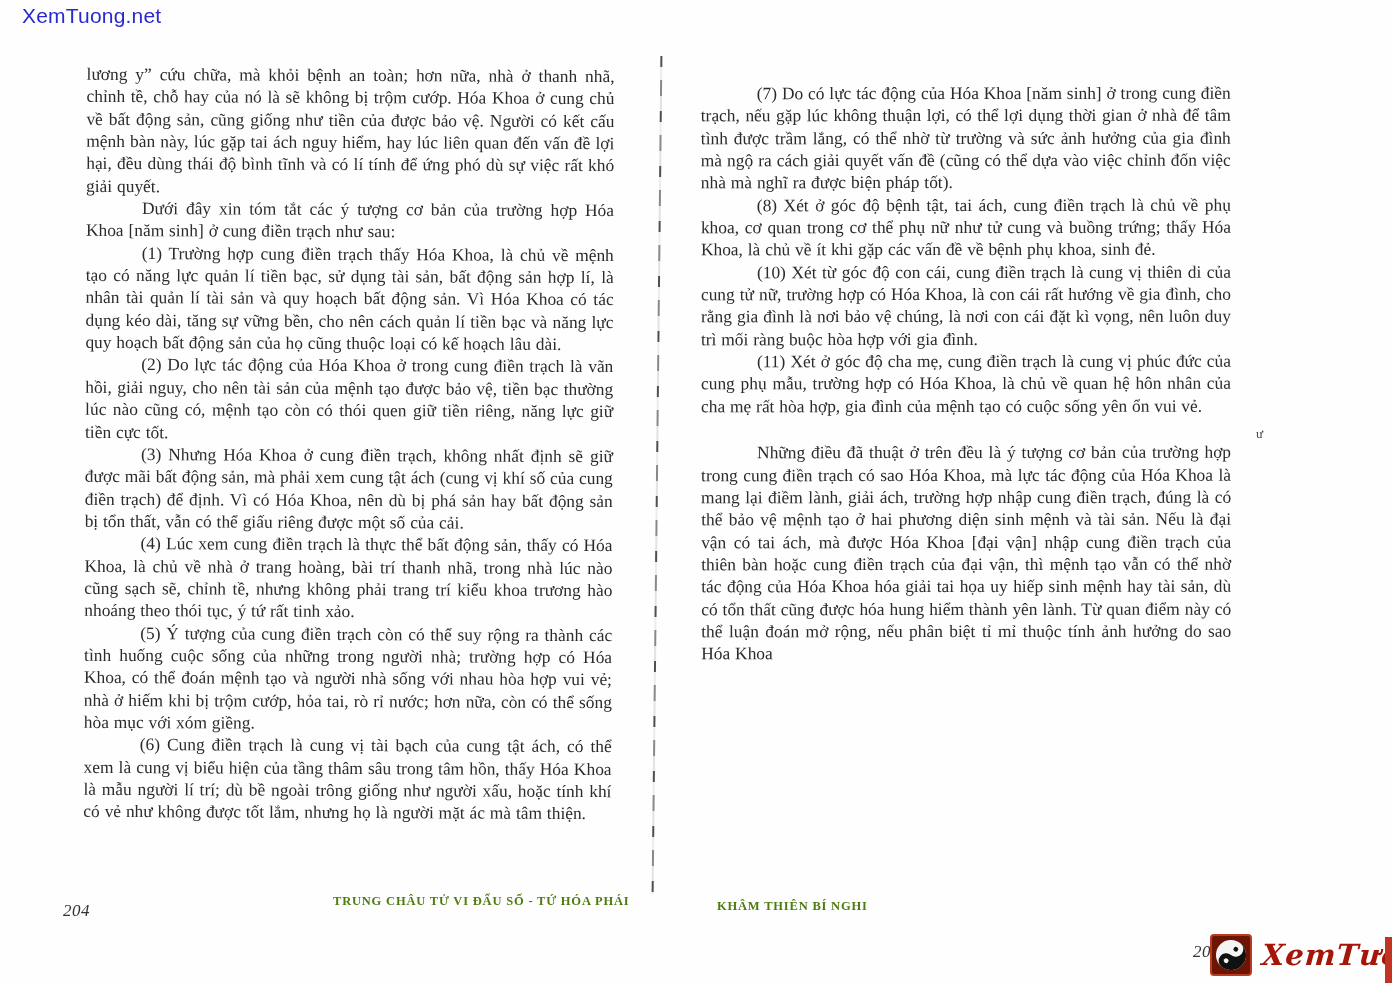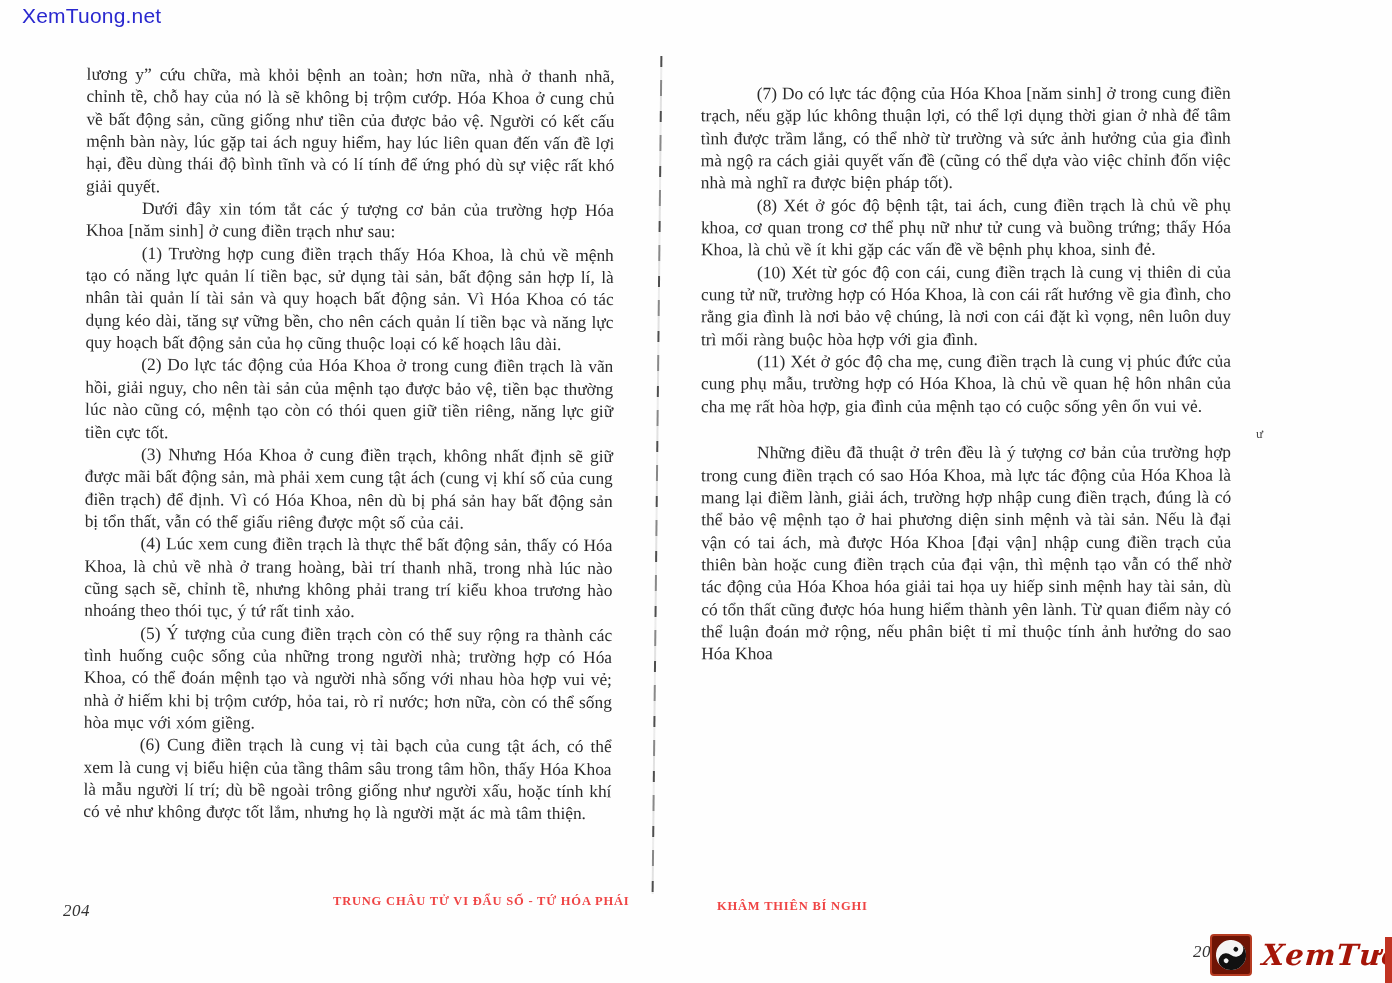--- a/index.html
+++ b/index.html
@@ -32,21 +32,21 @@
       rgba(20,20,20,0.5) 24px 40px, rgba(20,20,20,0.12) 40px 55px);
     transform:rotate(0.6deg);
   }
   .footer-num{
     position:absolute;font-style:italic;font-size:17px;color:#333;
     font-family:"Liberation Serif", serif;letter-spacing:0.5px;
   }
   .num-left{left:63px;top:889px;margin-top:12px;}
   .num-right{left:1193px;top:901px;margin-top:41px;}
   .running-title{
-    position:absolute;font-size:12.5px;font-weight:bold;color:#ef4444;
+    position:absolute;font-size:12.5px;font-weight:bold;color:#4d7c0f;
     letter-spacing:0.8px;font-family:"Liberation Serif", serif;
   }
   .rt-left{left:333px;top:894px;}
   .rt-right{left:717px;top:899px;}
   .stray-mark{
     position:absolute;left:1256px;top:426px;font-size:13px;color:#444;
   }
   .logo{
     position:absolute;left:1210px;top:934px;display:flex;align-items:center;
     cursor:pointer;

